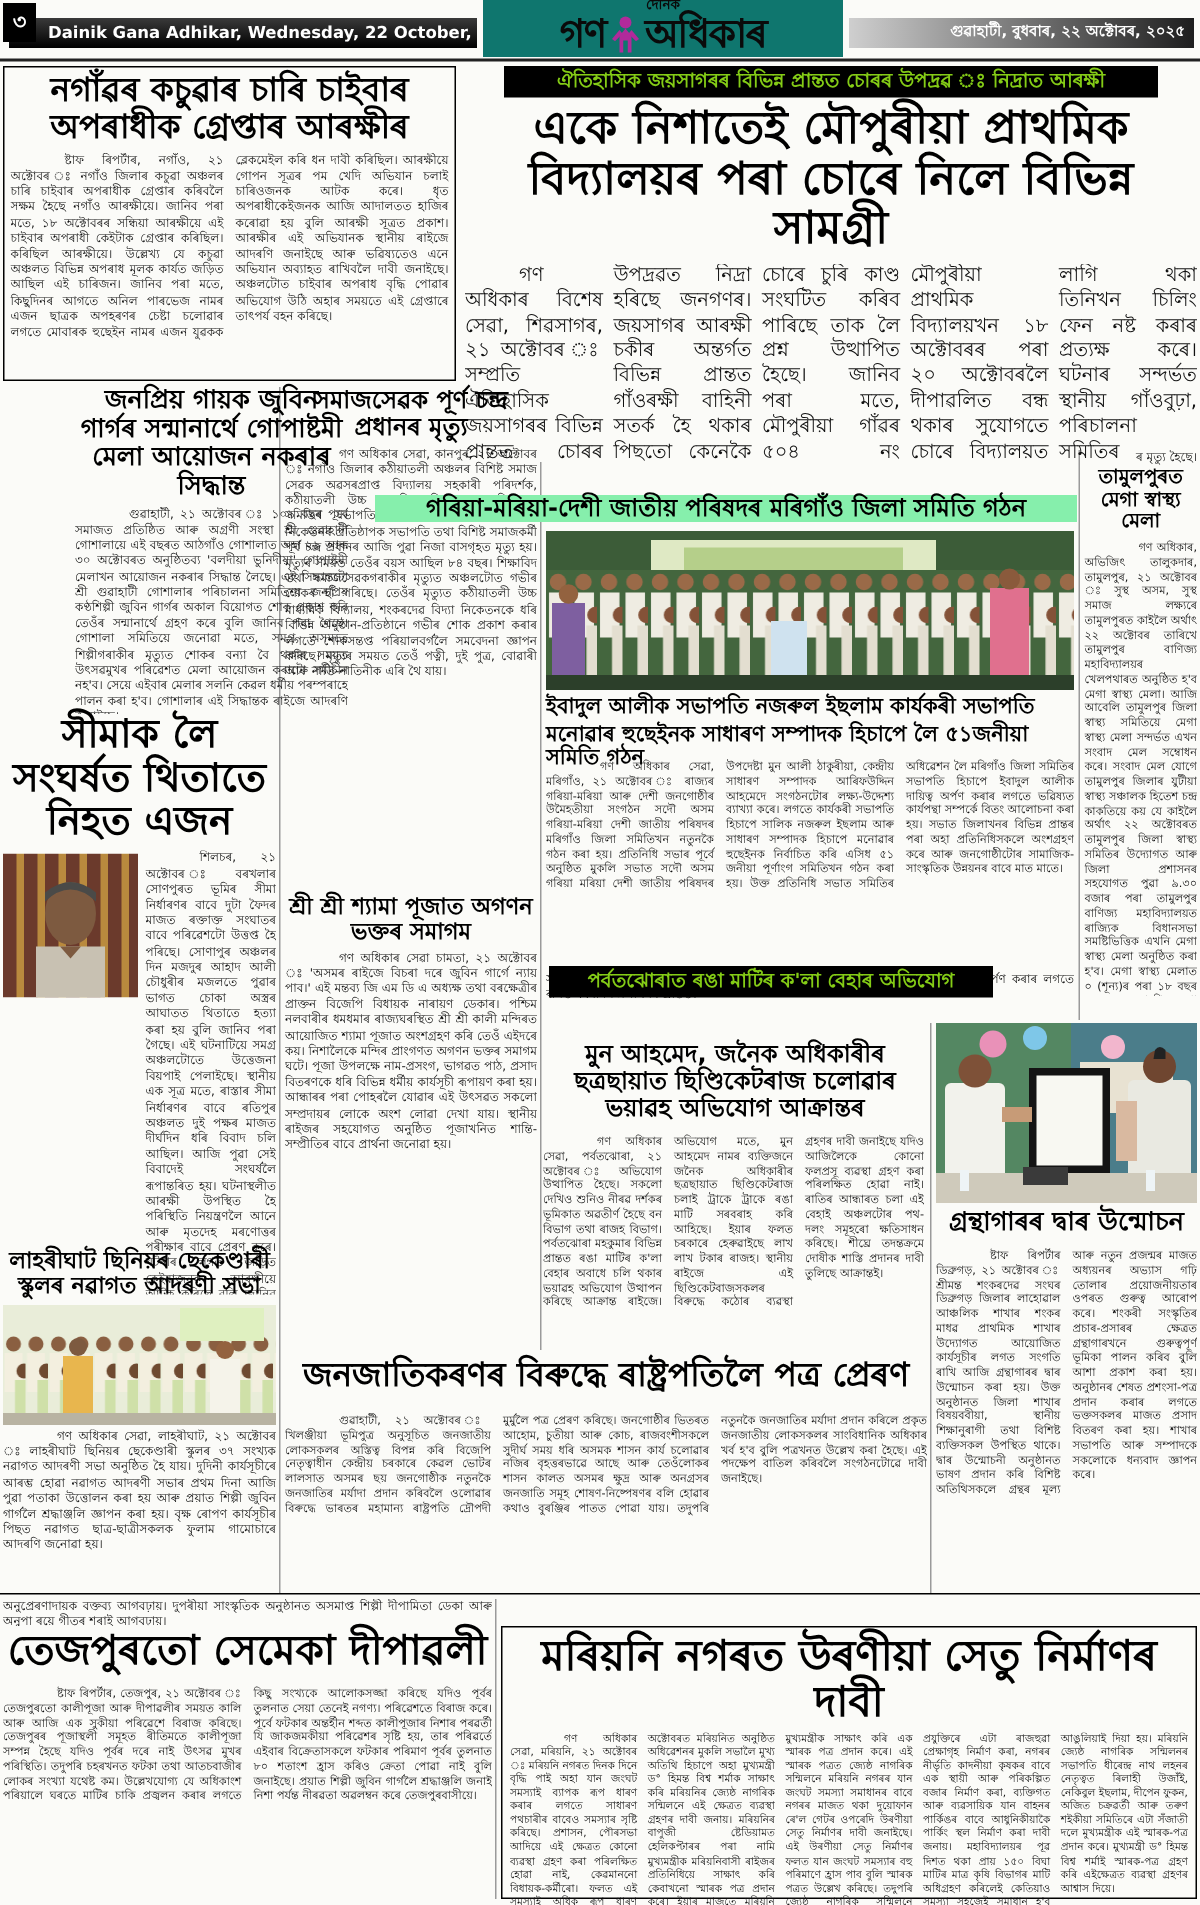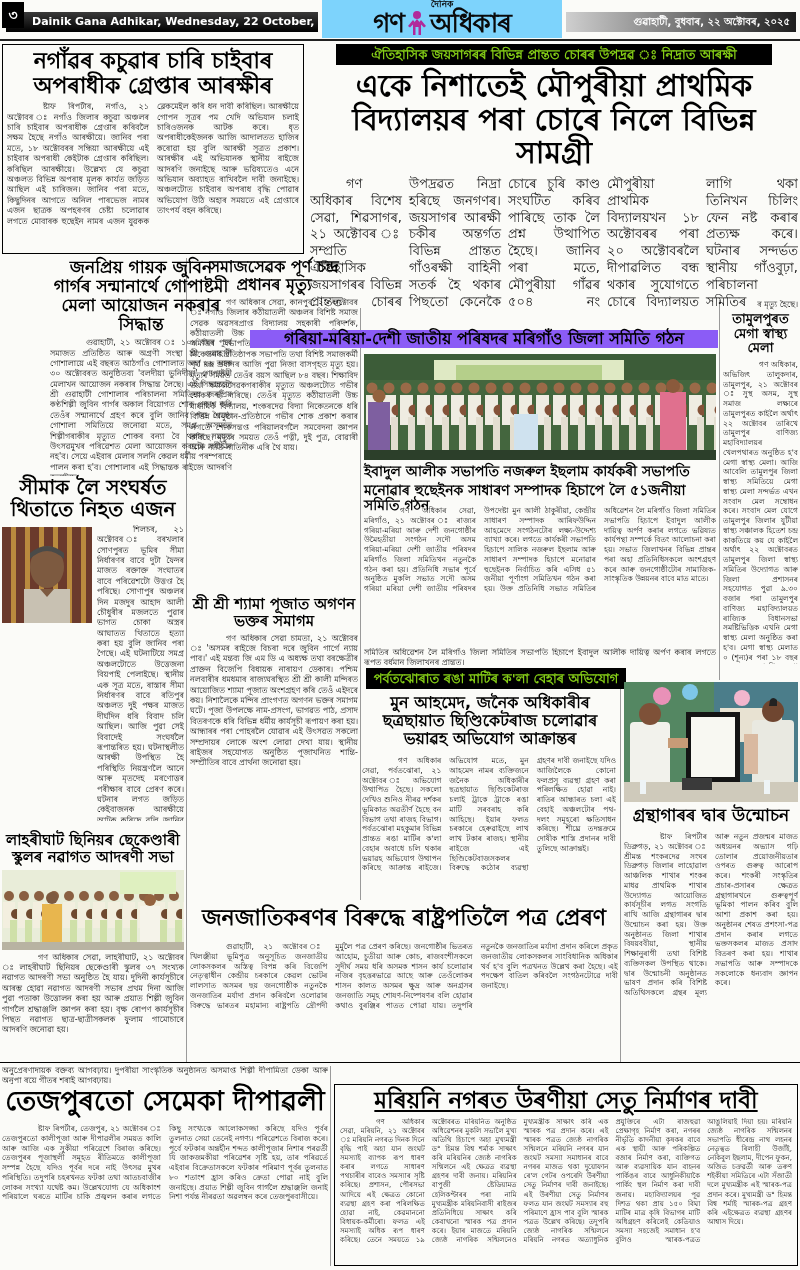--- a/index.html
+++ b/index.html
@@ -6,21 +6,21 @@
   #paper{position:relative;width:800px;height:1270px;margin:0 auto;background:#fbfbf8;
          font-family:"DejaVu Sans",sans-serif;color:#0a0a0a;overflow:hidden;}
   
   .hdr-bar{position:absolute;height:20px;line-height:20px;font-size:11px;font-weight:bold;}
   #pgnum{position:absolute;left:2px;top:2px;width:22px;height:26px;background:#000;color:#fff;
          text-align:center;line-height:26px;font-size:14px;font-weight:bold;z-index:3;}
   #lbar{left:6px;top:12px;width:312px;background:linear-gradient(180deg,#3a3a3a,#000);color:#fff;
         padding-left:26px;box-sizing:border-box;white-space:nowrap;overflow:hidden;}
   #rbar{left:566px;top:12px;width:230px;background:linear-gradient(90deg,#cfcfcf,#1e1e1e);color:#fff;
         text-align:right;padding-right:6px;box-sizing:border-box;font-size:10px;white-space:nowrap;overflow:hidden;}
-  #masthead{position:absolute;left:322px;top:0;width:240px;height:38px;text-align:center;background:#7dd3fc;z-index:2;}
+  #masthead{position:absolute;left:322px;top:0;width:240px;height:38px;text-align:center;background:#0f766e;z-index:2;}
   #masthead .pre{display:block;font-size:9px;font-weight:bold;line-height:9px;margin-top:0;}
   #masthead .ttl{display:inline-flex;align-items:center;gap:3px;font-size:26px;font-weight:bold;line-height:28px;letter-spacing:-1px;}
   .hdr-rule{position:absolute;left:0;top:39px;width:800px;height:2px;background:#222;}
   
   .art{position:absolute;box-sizing:border-box;}
   .hl{font-weight:bold;text-align:center;color:#000;line-height:1.12;}
   .bd{font-size:8px;line-height:1.3;text-align:justify;overflow:hidden;color:#111;}
   .bd b{font-weight:normal;padding-left:36px;}
   .cols2{column-count:2;column-gap:8px;}
   .cols3{column-count:3;column-gap:8px;}
@@ -96,21 +96,21 @@
   </div>
 
   <div class="art" style="left:190px;top:596px;width:168px;height:300px;">
     <div class="hl" style="font-size:15px;">শ্ৰী শ্ৰী শ্যামা পূজাত অগণন ভক্তৰ সমাগম</div>
     <div class="bd" style="height:252px;margin-top:4px;">
       <b>গণ অধিকাৰ সেৱা চামতা, ২১ অক্টোবৰ ঃ</b>
       <span>'অসমৰ ৰাইজে বিচৰা দৰে জুবিন গাৰ্গে ন্যায় পাব।' এই মন্তব্য জি এম ডি এ অধ্যক্ষ তথা বৰক্ষেত্ৰীৰ প্ৰাক্তন বিজেপি বিধায়ক নাৰায়ণ ডেকাৰ। পশ্চিম নলবাৰীৰ ধমধমাৰ ৰাজ্যঘৰস্থিত শ্ৰী শ্ৰী কালী মন্দিৰত আয়োজিত শ্যামা পূজাত অংশগ্ৰহণ কৰি তেওঁ এইদৰে কয়। নিশালৈকে মন্দিৰ প্ৰাংগণত অগণন ভক্তৰ সমাগম ঘটে। পূজা উপলক্ষে নাম-প্ৰসংগ, ভাগৱত পাঠ, প্ৰসাদ বিতৰণকে ধৰি বিভিন্ন ধৰ্মীয় কাৰ্যসূচী ৰূপায়ণ কৰা হয়। আন্ধাৰৰ পৰা পোহৰলৈ যোৱাৰ এই উৎসৱত সকলো সম্প্ৰদায়ৰ লোকে অংশ লোৱা দেখা যায়। স্থানীয় ৰাইজৰ সহযোগত অনুষ্ঠিত পূজাখনিত শান্তি-সম্প্ৰীতিৰ বাবে প্ৰাৰ্থনা জনোৱা হয়।</span>
     </div>
   </div>
 
-  <div class="art" style="left:250px;top:330px;width:468px;background:#8b5cf6;">
+  <div class="art" style="left:250px;top:330px;width:468px;background:#86efac;">
     <div class="hl" style="font-size:16px;">গৰিয়া-মৰিয়া-দেশী জাতীয় পৰিষদৰ মৰিগাঁও জিলা সমিতি গঠন</div>
   </div>
   <figure class="art" style="left:364px;top:354px;width:352px;height:106px;">
     <svg class="photo" width="352" height="106" viewBox="0 0 352 106">
       <defs>
         <pattern id="crowdA" width="17" height="106" patternUnits="userSpaceOnUse">
           <rect width="17" height="106" fill="#44663e"></rect>
           <circle cx="8" cy="34" r="5.5" fill="#9a6a48"></circle>
           <rect x="2" y="41" width="13" height="30" fill="#efece2"></rect>
           <circle cx="16" cy="56" r="5.5" fill="#845238"></circle>
@@ -141,21 +141,21 @@
   <div class="art" style="left:723px;top:300px;width:75px;height:380px;">
     <div class="bd" style="text-align:right;">ৰ মৃত্যু হৈছে।</div>
     <div class="hl" style="font-size:13px;margin-top:2px;">তামুলপুৰত মেগা স্বাস্থ্য মেলা</div>
     <div class="bd" style="height:304px;margin-top:4px;font-size:7.5px;">
       <b>গণ অধিকাৰ, অভিজিৎ তালুকদাৰ, তামুলপুৰ, ২১ অক্টোবৰ ঃ</b>
       <span>সুস্থ অসম, সুস্থ সমাজ লক্ষ্যৰে তামুলপুৰত কাইলৈ অৰ্থাৎ ২২ অক্টোবৰ তাৰিখে তামুলপুৰ বাণিজ্য মহাবিদ্যালয়ৰ খেলপথাৰত অনুষ্ঠিত হ'ব মেগা স্বাস্থ্য মেলা। আজি আবেলি তামুলপুৰ জিলা স্বাস্থ্য সমিতিয়ে মেগা স্বাস্থ্য মেলা সন্দৰ্ভত এখন সংবাদ মেল সম্বোধন কৰে। সংবাদ মেল যোগে তামুলপুৰ জিলাৰ যুটীয়া স্বাস্থ্য সঞ্চালক হিতেশ চন্দ্ৰ কাকতিয়ে কয় যে কাইলৈ অৰ্থাৎ ২২ অক্টোবৰত তামুলপুৰ জিলা স্বাস্থ্য সমিতিৰ উদ্যোগত আৰু জিলা প্ৰশাসনৰ সহযোগত পুৱা ৯.৩০ বজাৰ পৰা তামুলপুৰ বাণিজ্য মহাবিদ্যালয়ত ৰাজ্যিক বিধানসভা সমষ্টিভিত্তিক এখনি মেগা স্বাস্থ্য মেলা অনুষ্ঠিত কৰা হ'ব। মেগা স্বাস্থ্য মেলাত ০ (শূন্য)ৰ পৰা ১৮ বছৰ বয়সৰ সকলো শিশু তথা স্বত্ব-স্বামীক ৫০ বিধ ৰোগৰ চিকিৎসা বিনামূলীয়াকৈ আগবঢ়োৱা হ'ব বুলি সদৰী কৰে।</span>
     </div>
   </div>
 
   <div class="art" style="left:2px;top:476px;width:182px;height:352px;">
-    <div class="hl" style="font-size:20px;">সীমাক লৈ সংঘৰ্ষত থিতাতে নিহত এজন</div>
+    <div class="hl" style="font-size:26px;">সীমাক লৈ সংঘৰ্ষত থিতাতে নিহত এজন</div>
     <div style="margin-top:4px;overflow:hidden;height:296px;">
       <figure style="float:left;width:90px;height:96px;margin:2px 5px 2px 0;">
         <svg class="photo" width="90" height="96" viewBox="0 0 90 96">
           <defs>
             <pattern id="curtain" width="14" height="96" patternUnits="userSpaceOnUse">
               <rect width="14" height="96" fill="#6b3a2c"></rect>
               <rect x="9" width="5" height="96" fill="#b98a3e"></rect>
             </pattern>
           </defs>
           <rect width="90" height="96" fill="url(#curtain)"></rect>
@@ -166,21 +166,21 @@
         </svg>
       </figure>
       <div class="bd" style="height:296px;">
         <b>শিলচৰ, ২১ অক্টোবৰ ঃ</b>
         <span>বৰখলাৰ সোণপুৰত ভূমিৰ সীমা নিৰ্ধাৰণৰ বাবে দুটা ফৈদৰ মাজত ৰক্তাক্ত সংঘাতৰ বাবে পৰিৱেশটো উত্তপ্ত হৈ পৰিছে। সোণাপুৰ অঞ্চলৰ দিন মজদুৰ আহাদ আলী চৌধুৰীৰ মজলতে পুৱাৰ ভাগত চোকা অস্ত্ৰৰ আঘাতত থিতাতে হত্যা কৰা হয় বুলি জানিব পৰা গৈছে। এই ঘটনাটিয়ে সমগ্ৰ অঞ্চলটোতে উত্তেজনা বিয়পাই পেলাইছে। স্থানীয় এক সূত্ৰ মতে, ৰাস্তাৰ সীমা নিৰ্ধাৰণৰ বাবে ৰতিপুৰ অঞ্চলত দুই পক্ষৰ মাজত দীৰ্ঘদিন ধৰি বিবাদ চলি আছিল। আজি পুৱা সেই বিবাদেই সংঘৰ্ষলৈ ৰূপান্তৰিত হয়। ঘটনাস্থলীত আৰক্ষী উপস্থিত হৈ পৰিস্থিতি নিয়ন্ত্ৰণলৈ আনে আৰু মৃতদেহ মৰণোত্তৰ পৰীক্ষাৰ বাবে প্ৰেৰণ কৰে। ঘটনাৰ লগত জড়িত কেইবাজনক আৰক্ষীয়ে আটক কৰিছে বুলি জানিব পৰা গৈছে। নিহতৰ পৰিয়ালে দোষীৰ কঠোৰ শাস্তিৰ দাবী জনাইছে। অঞ্চলটোত অপ্ৰীতিকৰ পৰিস্থিতি ৰোধৰ বাবে অতিৰিক্ত আৰক্ষী মোতায়েন কৰা হৈছে।</span>
       </div>
     </div>
   </div>
 
   <div class="art bd" style="left:364px;top:648px;width:352px;height:18px;">সমিতিৰ অধিৱেশন লৈ মৰিগাঁও জিলা সমিতিৰ সভাপতি হিচাপে ইবাদুল আলীক দায়িত্ব অৰ্পণ কৰাৰ লগতে ৰূপত বৰ্ধমান জিলাখনৰ প্ৰান্তত।</div>
-  <div class="art kicker" style="left:366px;top:668px;width:260px;height:21px;line-height:21px;font-size:13px;">পৰ্বতঝোৰাত ৰঙা মাটিৰ ক'লা বেহাৰ অভিযোগ</div>
+  <div class="art kicker" style="left:366px;top:644px;width:296px;height:21px;line-height:21px;font-size:13px;">পৰ্বতঝোৰাত ৰঙা মাটিৰ ক'লা বেহাৰ অভিযোগ</div>
   <div class="art hl" style="left:362px;top:694px;width:256px;font-size:16px;">মুন আহমেদ, জনৈক অধিকাৰীৰ ছত্ৰছায়াত ছিণ্ডিকেটৰাজ চলোৱাৰ ভয়াৱহ অভিযোগ আক্ৰান্তৰ</div>
   <div class="art bd cols3" style="left:362px;top:756px;width:254px;height:172px;font-size:7.5px;">
     <b>গণ অধিকাৰ সেৱা, পৰ্বতঝোৰা, ২১ অক্টোবৰ ঃ</b>
     <span>অভিযোগ উত্থাপিত হৈছে। সকলো দেখিও শুনিও নীৰৱ দৰ্শকৰ ভূমিকাত অৱতীৰ্ণ হৈছে বন বিভাগ তথা ৰাজহ বিভাগ। পৰ্বতঝোৰা মহকুমাৰ বিভিন্ন প্ৰান্তত ৰঙা মাটিৰ ক'লা বেহাৰ অবাধে চলি থকাৰ ভয়াৱহ অভিযোগ উত্থাপন কৰিছে আক্ৰান্ত ৰাইজে। অভিযোগ মতে, মুন আহমেদ নামৰ ব্যক্তিজনে জনৈক অধিকাৰীৰ ছত্ৰছায়াত ছিণ্ডিকেটৰাজ চলাই ট্ৰাকে ট্ৰাকে ৰঙা মাটি সৰবৰাহ কৰি আহিছে। ইয়াৰ ফলত চৰকাৰে হেৰুৱাইছে লাখ লাখ টকাৰ ৰাজহ। স্থানীয় ৰাইজে এই ছিণ্ডিকেটবাজসকলৰ বিৰুদ্ধে কঠোৰ ব্যৱস্থা গ্ৰহণৰ দাবী জনাইছে যদিও আজিলৈকে কোনো ফলপ্ৰসূ ব্যৱস্থা গ্ৰহণ কৰা পৰিলক্ষিত হোৱা নাই। ৰাতিৰ আন্ধাৰত চলা এই বেহাই অঞ্চলটোৰ পথ-দলং সমূহৰো ক্ষতিসাধন কৰিছে। শীঘ্ৰে তদন্তক্ৰমে দোষীক শাস্তি প্ৰদানৰ দাবী তুলিছে আক্ৰান্তই।</span>
   </div>
 
   <figure class="art" style="left:624px;top:682px;width:174px;height:120px;">
     <svg class="photo" width="174" height="120" viewBox="0 0 174 120">
       <rect width="174" height="120" fill="#548762"></rect>
       <rect x="90" width="84" height="120" fill="#4b7d8a"></rect>
@@ -244,20 +244,20 @@
   </div>
 
   <div class="art hl" style="left:2px;top:1086px;width:326px;font-size:27px;">তেজপুৰতো সেমেকা দীপাৱলী</div>
   <div class="art bd" style="left:2px;top:1066px;width:326px;height:18px;">অনুপ্ৰেৰণাদায়ক বক্তব্য আগবঢ়ায়। দুপৰীয়া সাংস্কৃতিক অনুষ্ঠানত অসমাপ্ত শিল্পী দীপামিতা ডেকা আৰু অনুপা ৰয়ে গীতৰ শৰাই আগবঢ়ায়।</div>
   <div class="art bd cols2" style="left:2px;top:1124px;width:326px;height:140px;font-size:7.5px;">
     <b>ষ্টাফ ৰিপৰ্টাৰ, তেজপুৰ, ২১ অক্টোবৰ ঃ</b>
     <span>তেজপুৰতো কালীপূজা আৰু দীপাৱলীৰ সময়ত কালি আৰু আজি এক সুকীয়া পৰিৱেশে বিৰাজ কৰিছে। তেজপুৰৰ পূজাস্থলী সমূহত ৰীতিমতে কালীপূজা সম্পন্ন হৈছে যদিও পূৰ্বৰ দৰে নাই উৎসৱ মুখৰ পৰিস্থিতি। তদুপৰি চহৰখনত ফটকা তথা আতচবাজীৰ লোকৰ সংখ্যা যথেষ্ট কম। উল্লেখযোগ্য যে অধিকাংশ পৰিয়ালে ঘৰতে মাটিৰ চাকি প্ৰজ্বলন কৰাৰ লগতে কিছু সংখ্যকে আলোকসজ্জা কৰিছে যদিও পূৰ্বৰ তুলনাত সেয়া তেনেই নগণ্য। পৰিৱেশতে বিৰাজ কৰে। পূৰ্বে ফটকাৰ অন্তৰ্হীন শব্দত কালীপূজাৰ নিশাৰ পৰৱৰ্তী যি জাকজমকীয়া পৰিৱেশৰ সৃষ্টি হয়, তাৰ পৰিৱৰ্তে এইবাৰ বিক্ৰেতাসকলে ফটকাৰ পৰিমাণ পূৰ্বৰ তুলনাত ৮০ শতাংশ হ্ৰাস কৰিও ক্ৰেতা পোৱা নাই বুলি জনাইছে। প্ৰয়াত শিল্পী জুবিন গাৰ্গলৈ শ্ৰদ্ধাঞ্জলি জনাই নিশা পৰ্যন্ত নীৰৱতা অৱলম্বন কৰে তেজপুৰবাসীয়ে।</span>
   </div>
 
   <div class="art boxed" style="left:334px;top:1084px;width:464px;height:182px;padding:3px 5px;">
-    <div class="hl" style="font-size:23px;text-decoration:underline;">মৰিয়নি নগৰত উৰণীয়া সেতু নিৰ্মাণৰ দাবী</div>
+    <div class="hl" style="font-size:28px;">মৰিয়নি নগৰত উৰণীয়া সেতু নিৰ্মাণৰ দাবী</div>
     <div class="bd cols5" style="height:136px;margin-top:4px;font-size:7px;">
       <b>গণ অধিকাৰ সেৱা, মৰিয়নি, ২১ অক্টোবৰ ঃ</b>
       <span>মৰিয়নি নগৰত দিনক দিনে বৃদ্ধি পাই অহা যান জংঘট সমস্যাই ব্যাপক ৰূপ ধাৰণ কৰাৰ লগতে সাধাৰণ পথচাৰীৰ বাবেও সমস্যাৰ সৃষ্টি কৰিছে। প্ৰশাসন, পৌৰসভা আদিয়ে এই ক্ষেত্ৰত কোনো ব্যৱস্থা গ্ৰহণ কৰা পৰিলক্ষিত হোৱা নাই, কেৱমাননো বিধায়ক-কৰ্মীৰো। ফলত এই সমস্যাই অধিক ৰূপ ধাৰণ কৰিছে। তেনে সময়তে ১৯ অক্টোবৰত মৰিয়নিত অনুষ্ঠিত অধিৱেশনৰ মুকলি সভালৈ মুখ্য অতিথি হিচাপে অহা মুখ্যমন্ত্ৰী ড° হিমন্ত বিশ্ব শৰ্মাক সাক্ষাৎ কৰি মৰিয়নিৰ জ্যেষ্ঠ নাগৰিক সন্মিলনে এই ক্ষেত্ৰত ব্যৱস্থা গ্ৰহণৰ দাবী জনায়। মৰিয়নিৰ বাপুজী ষ্টেডিয়ামত হেলিকপ্টাৰৰ পৰা নামি মুখ্যমন্ত্ৰীক মৰিয়নিবাসী ৰাইজৰ প্ৰতিনিধিয়ে সাক্ষাৎ কৰি কেবাখনো স্মাৰক পত্ৰ প্ৰদান কৰে। ইয়াৰ মাজতে মৰিয়নি জ্যেষ্ঠ নাগৰিক সন্মিলনেও মুখ্যমন্ত্ৰীক সাক্ষাৎ কৰি এক স্মাৰক পত্ৰ প্ৰদান কৰে। এই স্মাৰক পত্ৰত জ্যেষ্ঠ নাগৰিক সন্মিলনে মৰিয়নি নগৰৰ যান জংঘট সমস্যা সমাধানৰ বাবে নগৰৰ মাজত থকা দুয়োফান ৰে'ল গেটৰ ওপৰেদি উৰণীয়া সেতু নিৰ্মাণৰ দাবী জনাইছে। এই উৰণীয়া সেতু নিৰ্মাণৰ ফলত যান জংঘট সমস্যাৰ বহু পৰিমাণে হ্ৰাস পাব বুলি স্মাৰক পত্ৰত উল্লেখ কৰিছে। তদুপৰি জ্যেষ্ঠ নাগৰিক সন্মিলনে মৰিয়নি নগৰত অত্যাধুনিক প্ৰযুক্তিৰে এটা ৰাজহুৱা প্ৰেক্ষাগৃহ নিৰ্মাণ কৰা, নগৰৰ নীৰ্ভৃতি কাদনীয়া কৃষকৰ বাবে এক স্থায়ী আৰু পৰিকল্পিত বজাৰ নিৰ্মাণ কৰা, ব্যক্তিগত আৰু ব্যৱসায়িক যান বাহনৰ পাৰ্কিঙৰ বাবে আধুনিকীয়াকৈ পাৰ্কিং স্থল নিৰ্মাণ কৰা দাবী জনায়। মহাবিদ্যালয়ৰ পূৱ দিশত থকা প্ৰায় ১৫০ বিঘা মাটিৰ মাত্ৰ কৃষি বিভাগৰ মাটি অধিগ্ৰহণ কৰিলেই কেতিয়াও সমস্যা সহজেই সমাধান হ'ব বুলিও স্মাৰক-পত্ৰত আঙুলিয়াই দিয়া হয়। মৰিয়নি জ্যেষ্ঠ নাগৰিক সন্মিলনৰ সভাপতি ধীৰেন্দ্ৰ নাথ লহনৰ নেতৃত্বত ৰিলাহী উজাঁই, নেকিবুল ইছলাম, দীপেন ফুকন, অজিত চক্ৰৱৰ্তী আৰু তৰুণ শইকীয়া সমিতিৰে এটা সঁজাতী দলে মুখ্যমন্ত্ৰীক এই স্মাৰক-পত্ৰ প্ৰদান কৰে। মুখ্যমন্ত্ৰী ড° হিমন্ত বিশ্ব শৰ্মাই স্মাৰক-পত্ৰ গ্ৰহণ কৰি এইক্ষেত্ৰত ব্যৱস্থা গ্ৰহণৰ আশ্বাস দিয়ে।</span>
     </div>
   </div>
 
 </div>
 
 </body></html>

